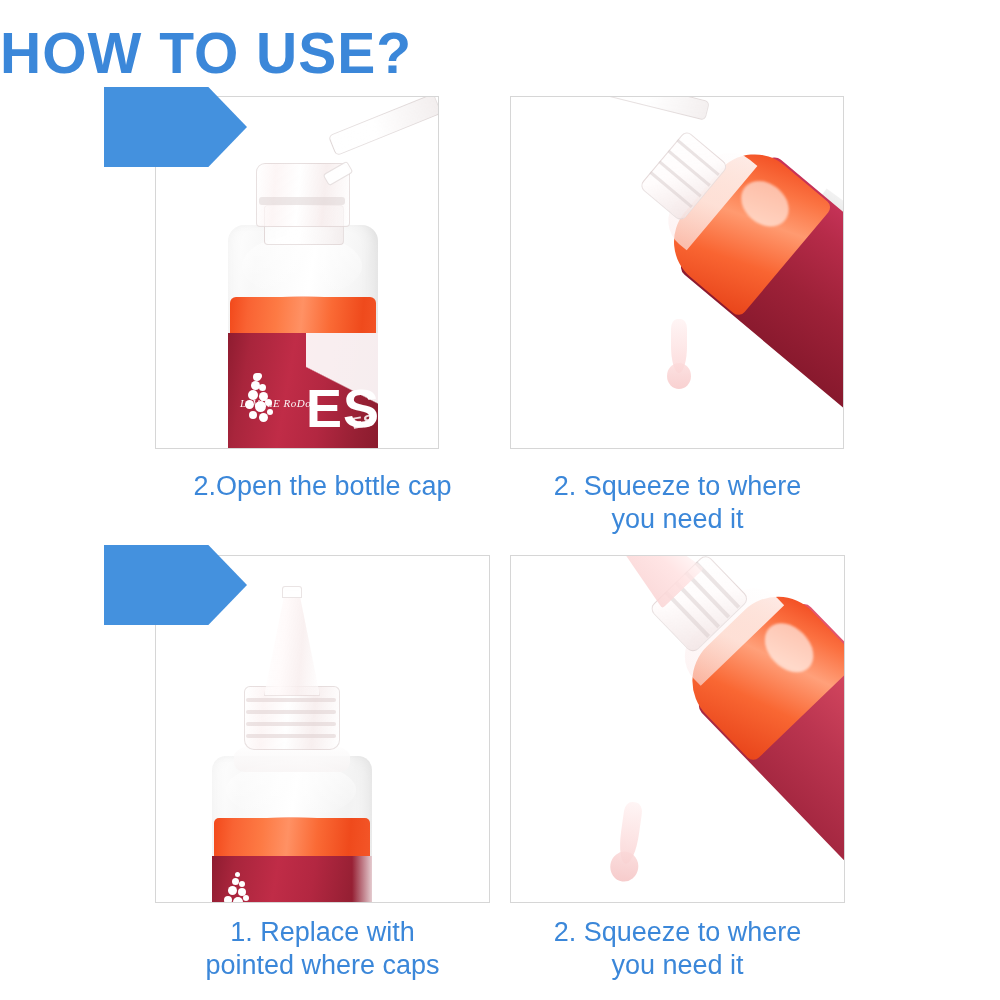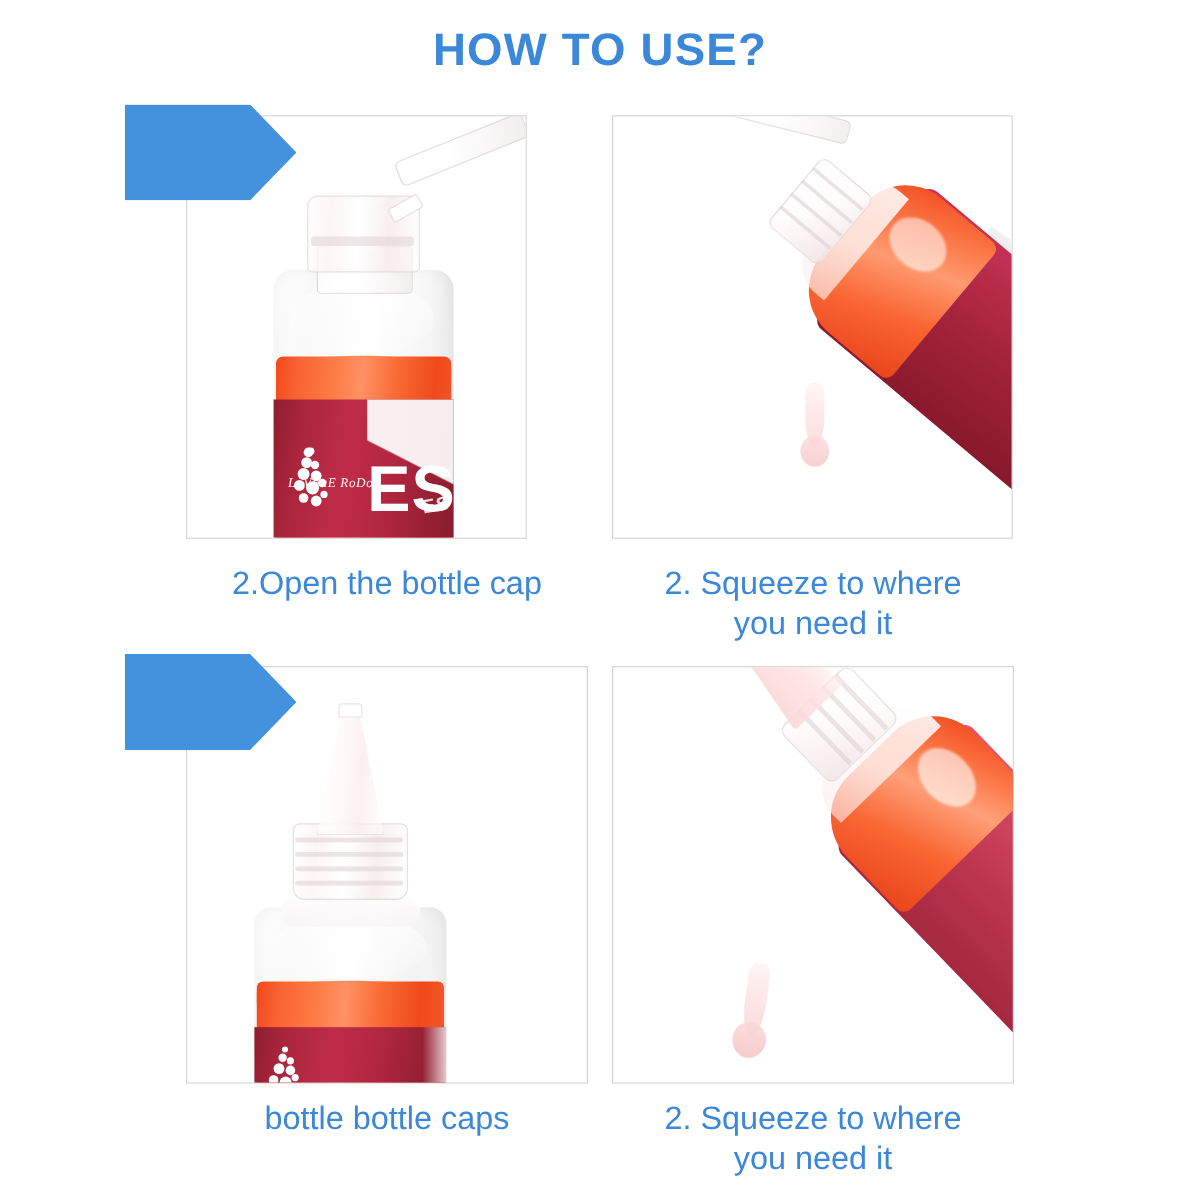--- a/index.html
+++ b/index.html
@@ -15,22 +15,22 @@
     overflow: hidden;
     position: relative;
   }
 
   
   .page-title {
     position: absolute;
     top: 22px;
     left: 0;
     width: 1000px;
-    text-align: center;
-    font-size: 38px;
+    text-align: left;
+    font-size: 57px;
     font-weight: bold;
     letter-spacing: 1px;
     color: #3B87D9;
     line-height: 1.1;
   }
 
   
   .panel {
     position: absolute;
     border: 1px solid #d6d6d6;
@@ -448,18 +448,19 @@
 <div class="pennant" id="pennant-2"></div>
 
 <div class="caption" id="caption-1">
   <span class="ln">2.Open the bottle cap</span>
 </div>
 <div class="caption" id="caption-2">
   <span class="ln">2. Squeeze to where</span>
   <span class="ln">you need it</span>
 </div>
 <div class="caption" id="caption-3">
-  <span class="ln">bottle bottle caps</span>
+  <span class="ln">1. Replace with</span>
+  <span class="ln">pointed where caps</span>
 </div>
 <div class="caption" id="caption-4">
   <span class="ln">2. Squeeze to where</span>
   <span class="ln">you need it</span>
 </div>
 
 </body></html>

